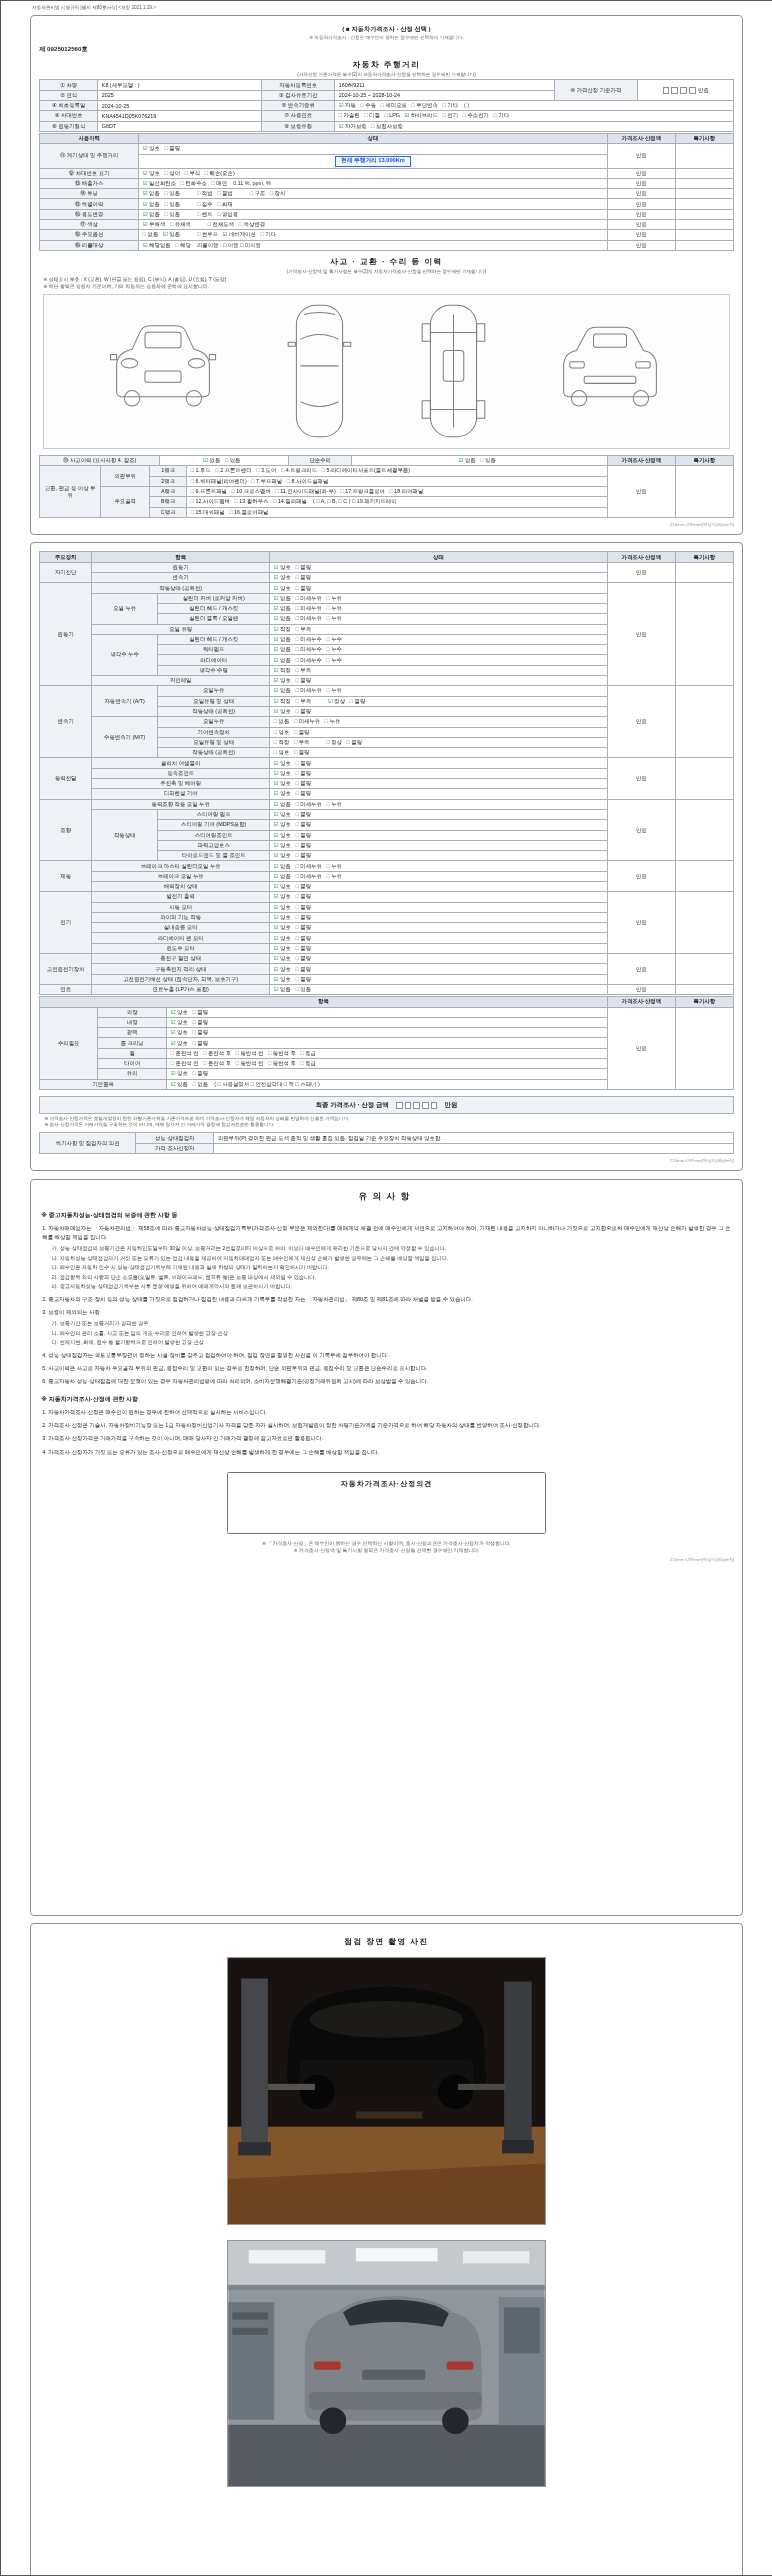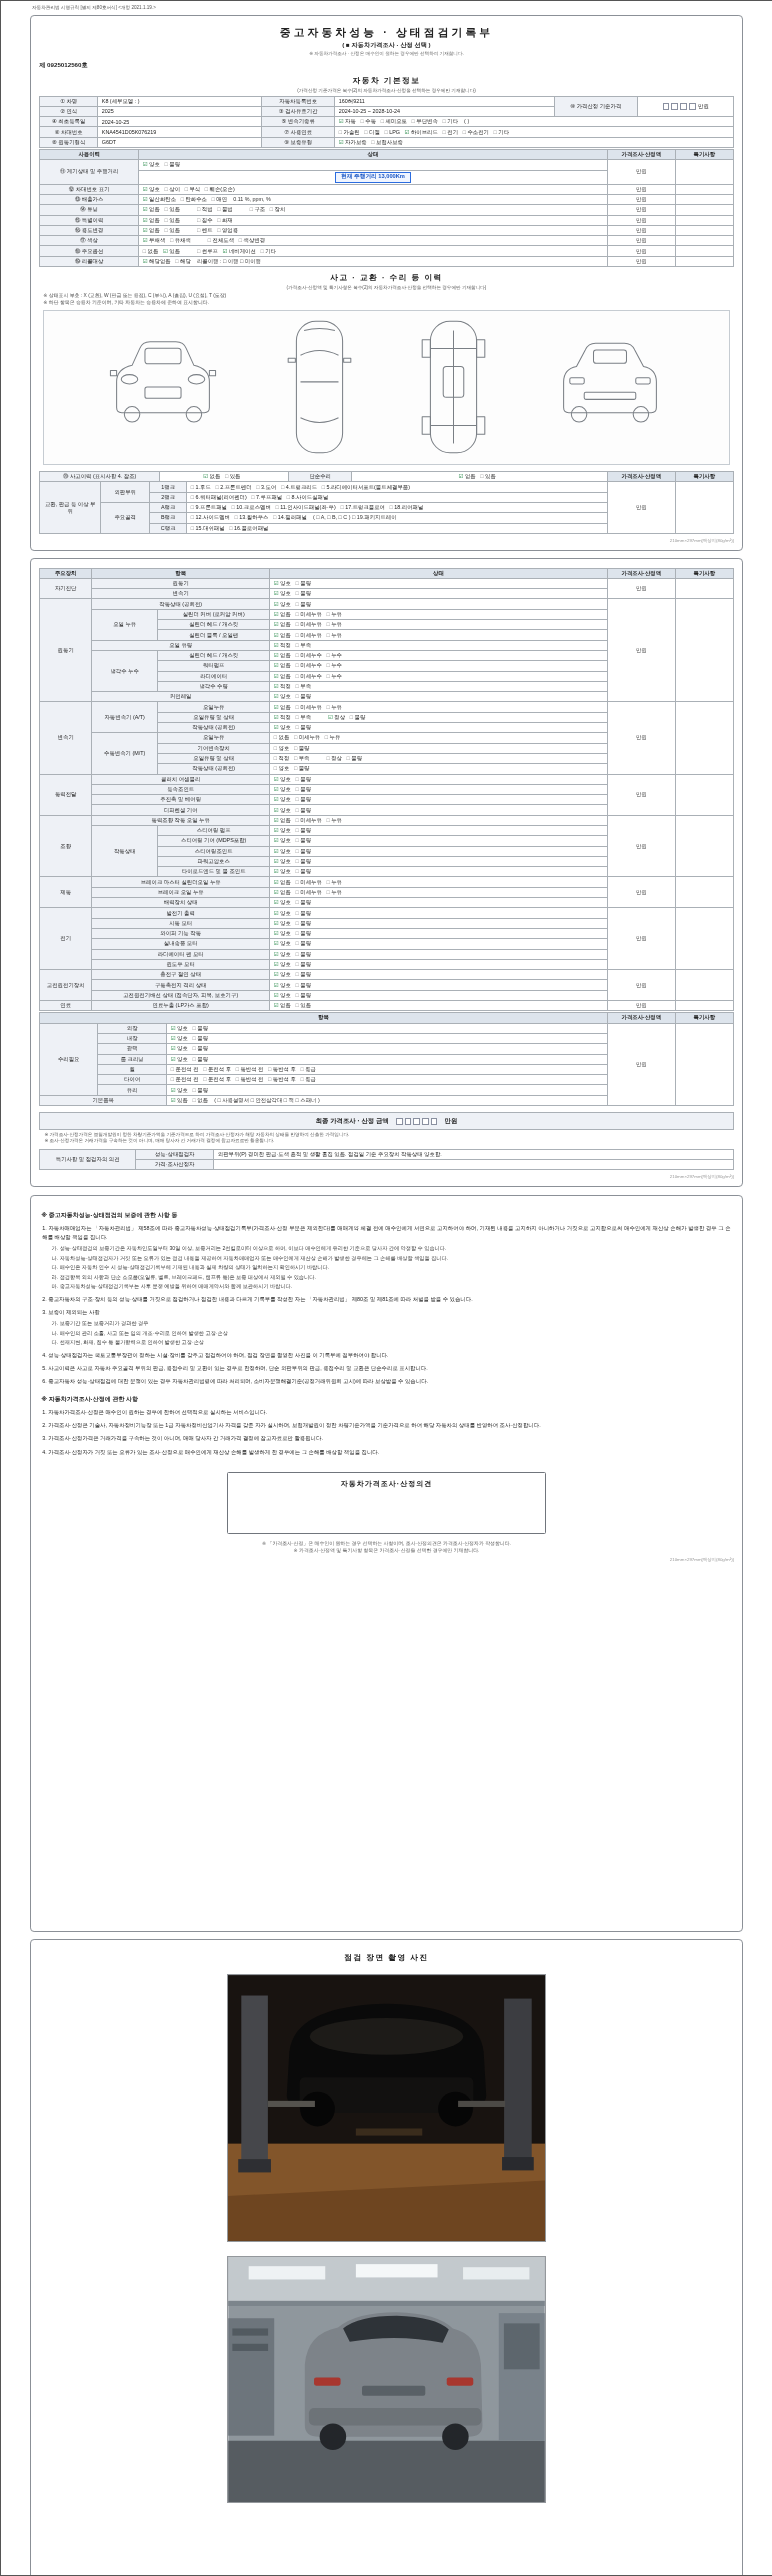--- a/index.html
+++ b/index.html
@@ -48,27 +48,26 @@
 </head>
 <body>
 
 <div class="page">
 
   <div class="topbar">
     <span>자동차관리법 시행규칙 [별지 제80호서식] &lt;개정 2021.1.19.&gt;</span>
   </div>
 
   <div class="box">
-    <div class="doc-title">중고자동차성능 · 상태점검기록부</div>
     <div class="doc-sub">( ■ 자동차가격조사 · 산정 선택 )</div>
     <div class="doc-subnote">※ 자동차가격조사 · 산정은 매수인이 원하는 경우에만 선택하여 기재합니다.</div>
     <div class="doc-no">제 0925012560호</div>
 
     <div class="sec-head">
-      <span class="sec-title">자동차 기본정보</span>
+      <span class="sec-title">자동차 주행거리</span>
       <span class="sec-note">(가격산정 기준가격은 복수(2)의 자동차가격조사·산정을 선택하는 경우에만 기재합니다)</span>
     </div>
     <table class="tbl">
       <colgroup>
           <col style="width:58px">
           <col style="width:164px">
           <col style="width:73px">
           <col>
           <col style="width:83px">
           <col style="width:96px">
@@ -599,20 +598,21 @@
             <td class="lab">가격·조사산정자</td>
             <td class=""></td>
           </tr>
         </tbody>
     </table>
 
     <div class="pagesize">210mm×297mm[백상지(80g/m²)]</div>
   </div>
 
   <div class="box" style="min-height:737px">
+    <div class="notice-title">유의사항</div>
     <div>
         <p class="nt-sec">※ 중고자동차성능·상태점검의 보증에 관한 사항 등</p>
         <p class="nt-item">1. 자동차매매업자는 「자동차관리법」 제58조에 따라 중고자동차성능·상태점검기록부(가격조사·산정 부분은 제외한다)를 매매계약 체결 전에 매수인에게 서면으로 고지하여야 하며, 기재된 내용을 고지하지 아니하거나 거짓으로 고지함으로써 매수인에게 재산상 손해가 발생한 경우 그 손해를 배상할 책임을 집니다.</p>
         <p class="nt-sub">가. 성능·상태점검의 보증기간은 자동차인도일부터 30일 이상, 보증거리는 2천킬로미터 이상으로 하며, 이보다 매수인에게 유리한 기준으로 당사자 간에 약정할 수 있습니다.</p>
         <p class="nt-sub">나. 자동차성능·상태점검자가 거짓 또는 오류가 있는 점검 내용을 제공하여 자동차매매업자 또는 매수인에게 재산상 손해가 발생한 경우에는 그 손해를 배상할 책임을 집니다.</p>
         <p class="nt-sub">다. 매수인은 자동차 인수 시 성능·상태점검기록부에 기재된 내용과 실제 차량의 상태가 일치하는지 확인하시기 바랍니다.</p>
         <p class="nt-sub">라. 점검항목 외의 사항과 단순 소모품(오일류, 벨트, 브레이크패드, 램프류 등)은 보증 대상에서 제외될 수 있습니다.</p>
         <p class="nt-sub">마. 중고자동차성능·상태점검기록부는 사후 분쟁 예방을 위하여 매매계약서와 함께 보관하시기 바랍니다.</p>
         <p class="nt-item">2. 중고자동차의 구조·장치 등의 성능·상태를 거짓으로 점검하거나 점검한 내용과 다르게 기록부를 작성한 자는 「자동차관리법」 제80조 및 제81조에 따라 처벌을 받을 수 있습니다.</p>
         <p class="nt-item">3. 보증이 제외되는 사항</p>

